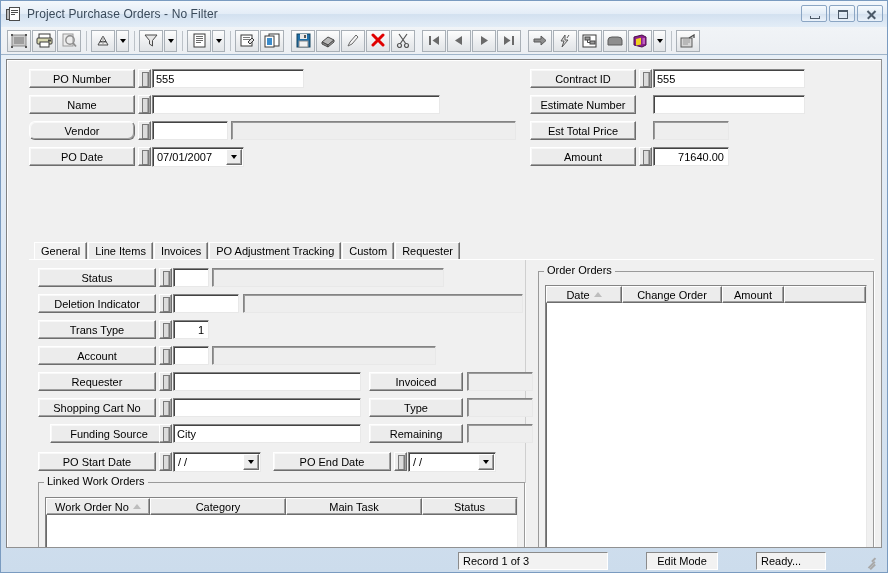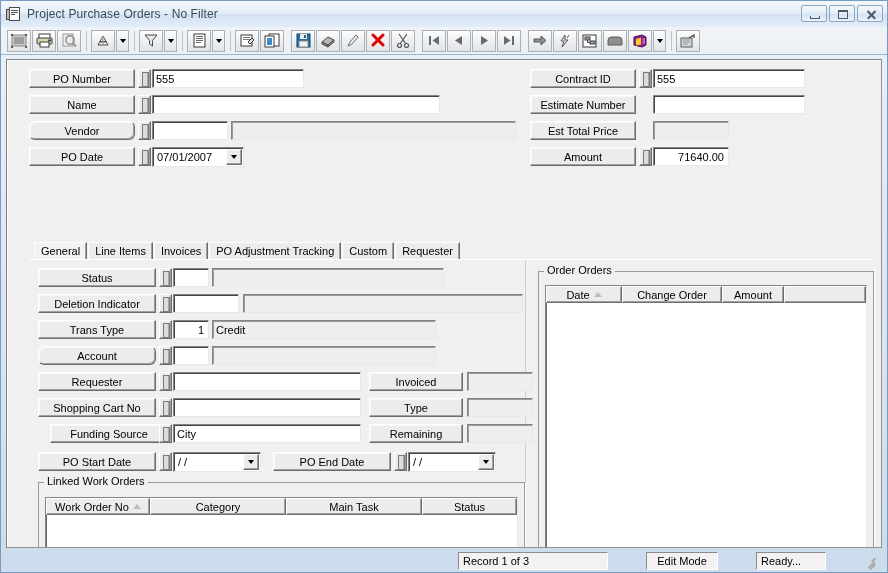--- a/index.html
+++ b/index.html
@@ -482,23 +482,22 @@
     <div class="txt ro" style="left:205px; top:208px; width:232px;"></div>
 
     <div class="lblbtn" style="left:31px; top:234px; width:118px;">Deletion Indicator</div>
     <div class="lkp" style="left:152px; top:234px;"></div>
     <div class="txt" style="left:166px; top:234px; width:66px;"></div>
     <div class="txt ro" style="left:236px; top:234px; width:280px;"></div>
 
     <div class="lblbtn" style="left:31px; top:260px; width:118px;">Trans Type</div>
     <div class="lkp" style="left:152px; top:260px;"></div>
     <div class="txt num" style="left:166px; top:260px; width:36px;">1</div>
-    <div class="txt ro" style="left:205px; top:260px; width:224px;">Credit</div>
-
-    <div class="lblbtn" style="left:31px; top:286px; width:118px;border-radius:6px;">Account</div>
+
+    <div class="lblbtn" style="left:31px; top:286px; width:118px;">Account</div>
     <div class="lkp" style="left:152px; top:286px;"></div>
     <div class="txt" style="left:166px; top:286px; width:36px;"></div>
     <div class="txt ro" style="left:205px; top:286px; width:224px;"></div>
 
     <div class="lblbtn" style="left:31px; top:312px; width:118px;">Requester</div>
     <div class="lkp" style="left:152px; top:312px;"></div>
     <div class="txt" style="left:166px; top:312px; width:188px;"></div>
 
     <div class="lblbtn" style="left:31px; top:338px; width:118px;">Shopping Cart No</div>
     <div class="lkp" style="left:152px; top:338px;"></div>

